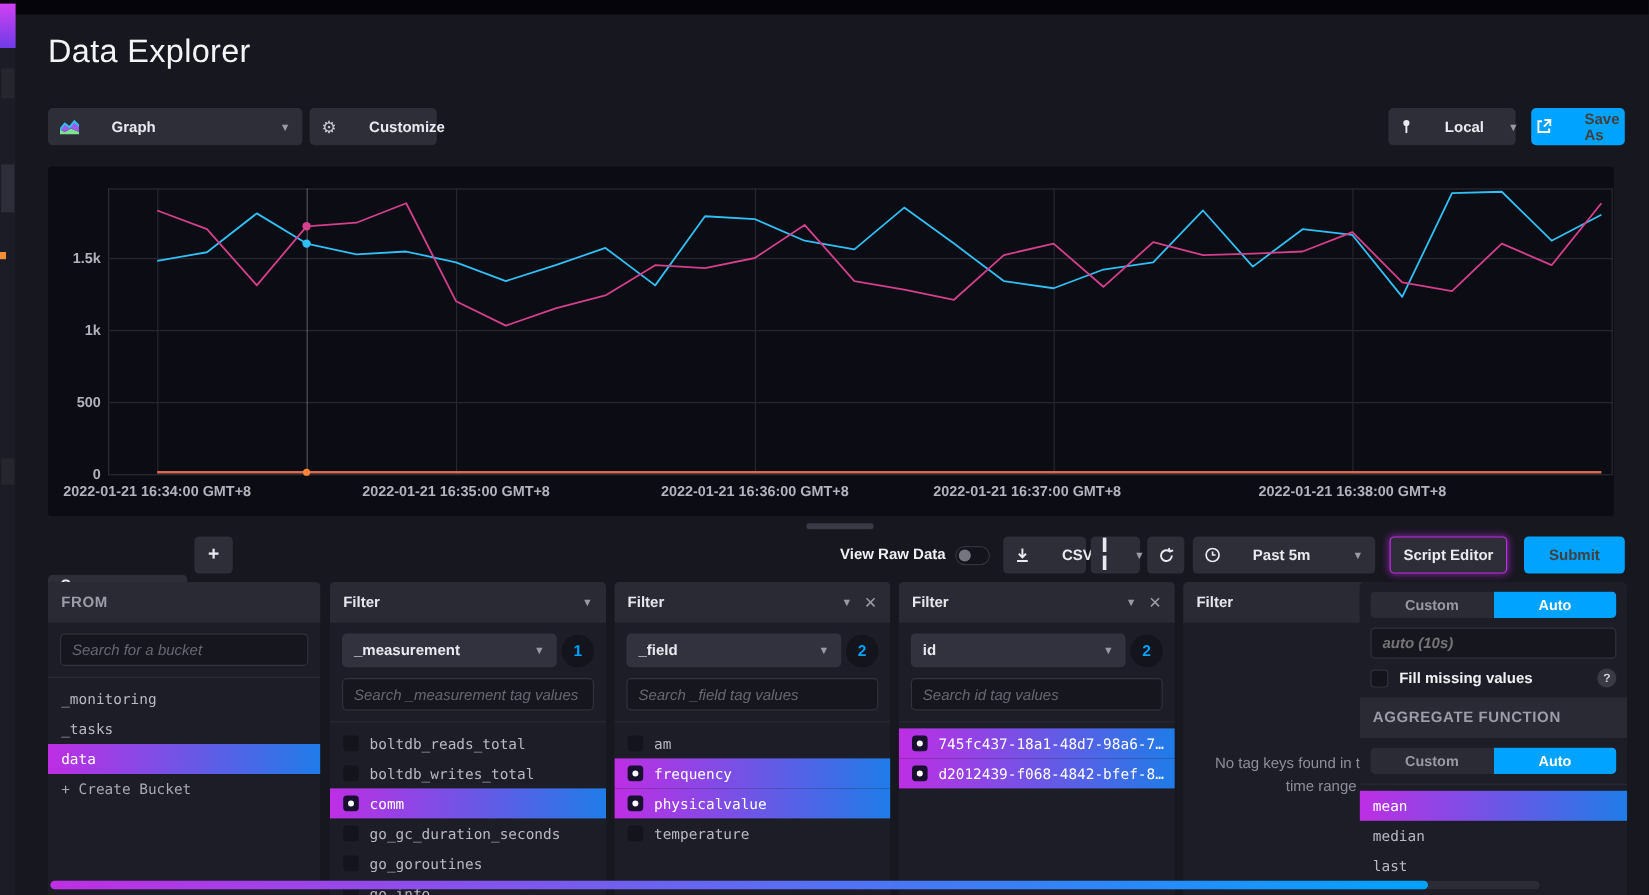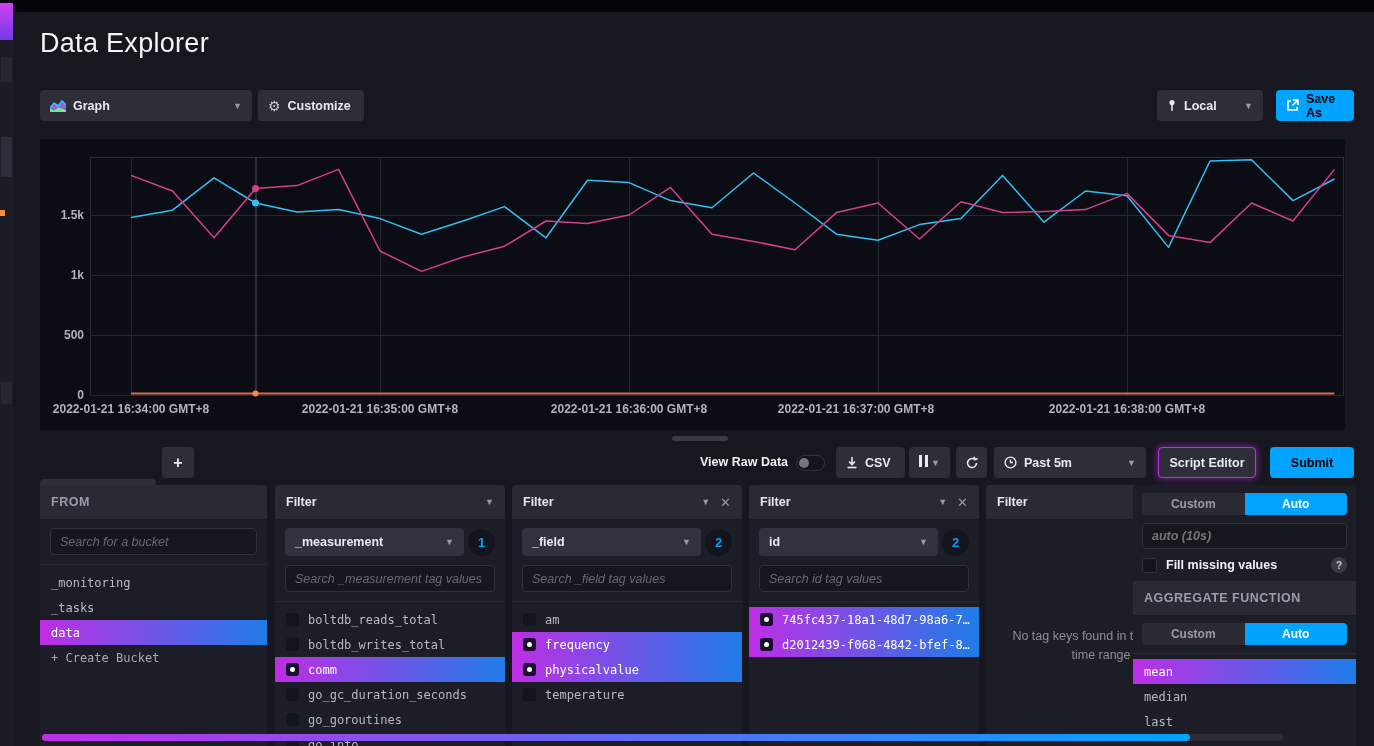--- a/index.html
+++ b/index.html
@@ -12,23 +12,23 @@
   .navlogo { position:absolute; left:0; top:3px; width:13px; height:37px;
     background:linear-gradient(180deg,#d041f2,#6f3be8); }
   .navblock { position:absolute; left:1px; width:11px; background:#26262f; }
   .navdash { position:absolute; left:0; top:198px; width:5px; height:6px; background:#f48d38; }
 
   .page-title { position:absolute; left:40px; top:28px; font-size:27px; font-weight:400;
     color:#f4f4f8; letter-spacing:.3px; }
 
   .btn { position:absolute; height:31px; background:#2e2e39; border-radius:4px;
     display:flex; align-items:center; color:#e9e9ef; font-size:12.5px; font-weight:bold;
-    padding:0 10px; cursor:pointer; }
+    padding:0 10px; cursor:pointer;gap:20px; }
   .btn .caret { margin-left:auto; color:#9a9aa6; font-size:9px; }
-  .btn.blue { background:#00a3ff; color:#000000; justify-content:center; }
+  .btn.blue { background:#00a3ff; color:#404040; justify-content:center; }
   .icon { display:inline-flex; align-items:center; justify-content:center; }
   .gap6 { margin-right:7px; }
 
   
   .chart-panel { position:absolute; left:40px; top:139px; width:1305px; height:291px;
     background:#0c0c14; border-radius:3px; }
   .chart-panel svg { position:absolute; left:0; top:0; }
   .ylab { position:absolute; width:44px; text-align:right; font-size:12px; font-weight:bold;
     color:#b3b3bf; left:0; }
   .xlab { position:absolute; font-size:12px; font-weight:bold; color:#b3b3bf; top:263px;

